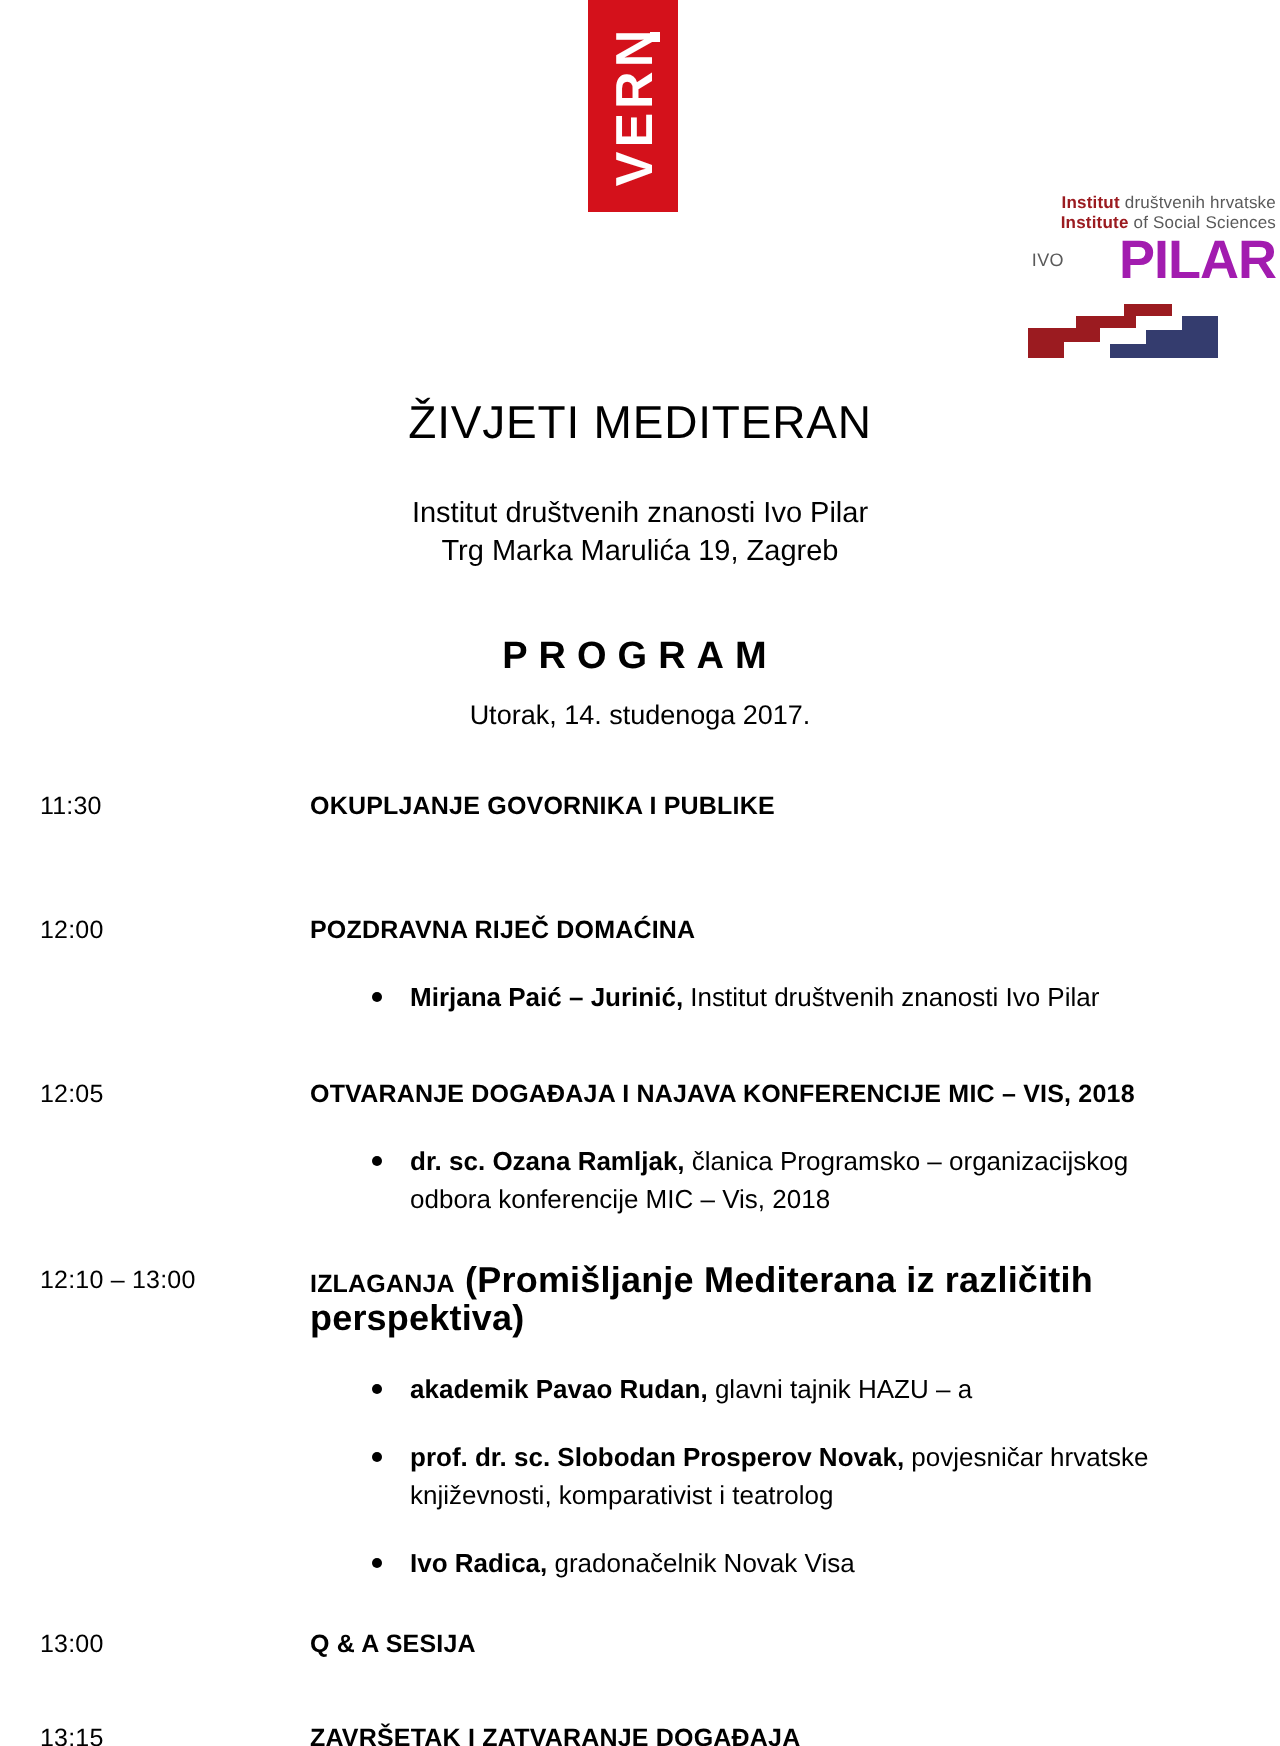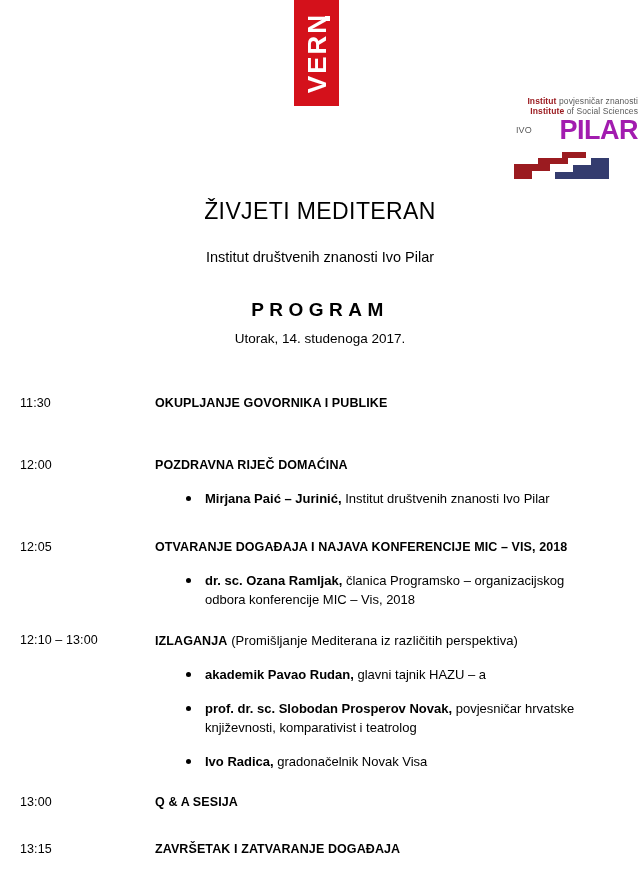--- a/index.html
+++ b/index.html
@@ -161,22 +161,22 @@
     flex: 1 1 auto;
     padding-right: 44px;
   }
   .sched-heading {
     font-size: 12.5px;
     font-weight: bold;
     line-height: 17px;
     letter-spacing: 0.1px;
   }
   .sched-heading .normal {
-    font-weight: normal;
-    font-size: 13px;
+    font-weight: bold;
+    font-size: 18px;
   }
   .bullets {
     list-style: none;
     margin-top: 14px;
     padding-left: 27px;
   }
   .bullets li {
     position: relative;
     font-size: 13px;
     line-height: 19px;
@@ -205,39 +205,40 @@
 </head>
 <body>
 
 <div id="vern-logo">
   <span class="vern-tick"></span>
   <span class="vern-text">VERN</span>
 </div>
 
 <div id="pilar-logo">
   <div class="pl-line">
-    <span class="pl-red">Institut</span><span class="pl-grey"> povjesničar znanosti</span>
+    <span class="pl-red">Institut</span><span class="pl-grey"> društvenih hrvatske</span>
   </div>
   <div class="pl-line">
     <span class="pl-red">Institute</span><span class="pl-grey"> of Social Sciences</span>
   </div>
   <div class="pl-word">
     <span class="pl-ivo">IVO</span>
     <span class="pl-pilar">PILAR</span>
   </div>
   <svg class="pl-stairs" viewBox="0 0 146 32">
     <path d="M22,31 L22,16 L46,16 L46,10 L70,10 L70,4 L94,4 L94,10 L76,10 L76,16 L58,16 L58,23 L40,23 L40,31 Z" fill="#9b1b20"></path>
     <path d="M63,31 L63,24 L81,24 L81,17 L99,17 L99,10 L117,10 L117,31 Z" fill="#343c6e"></path>
   </svg>
 </div>
 
 <div id="header-block">
   <div id="doc-title">ŽIVJETI MEDITERAN</div>
   <div id="venue">
     <div>Institut društvenih znanosti Ivo Pilar</div>
+    <div>Trg Marka Marulića 19, Zagreb</div>
   </div>
   <div id="program-word">PROGRAM</div>
   <div id="program-date">Utorak, 14. studenoga 2017.</div>
 </div>
 
 <div id="schedule">
     <div class="sched-row">
       <div class="sched-time">11:30</div>
       <div class="sched-body">
         <div class="sched-heading"><span>OKUPLJANJE GOVORNIKA I PUBLIKE</span></div>

